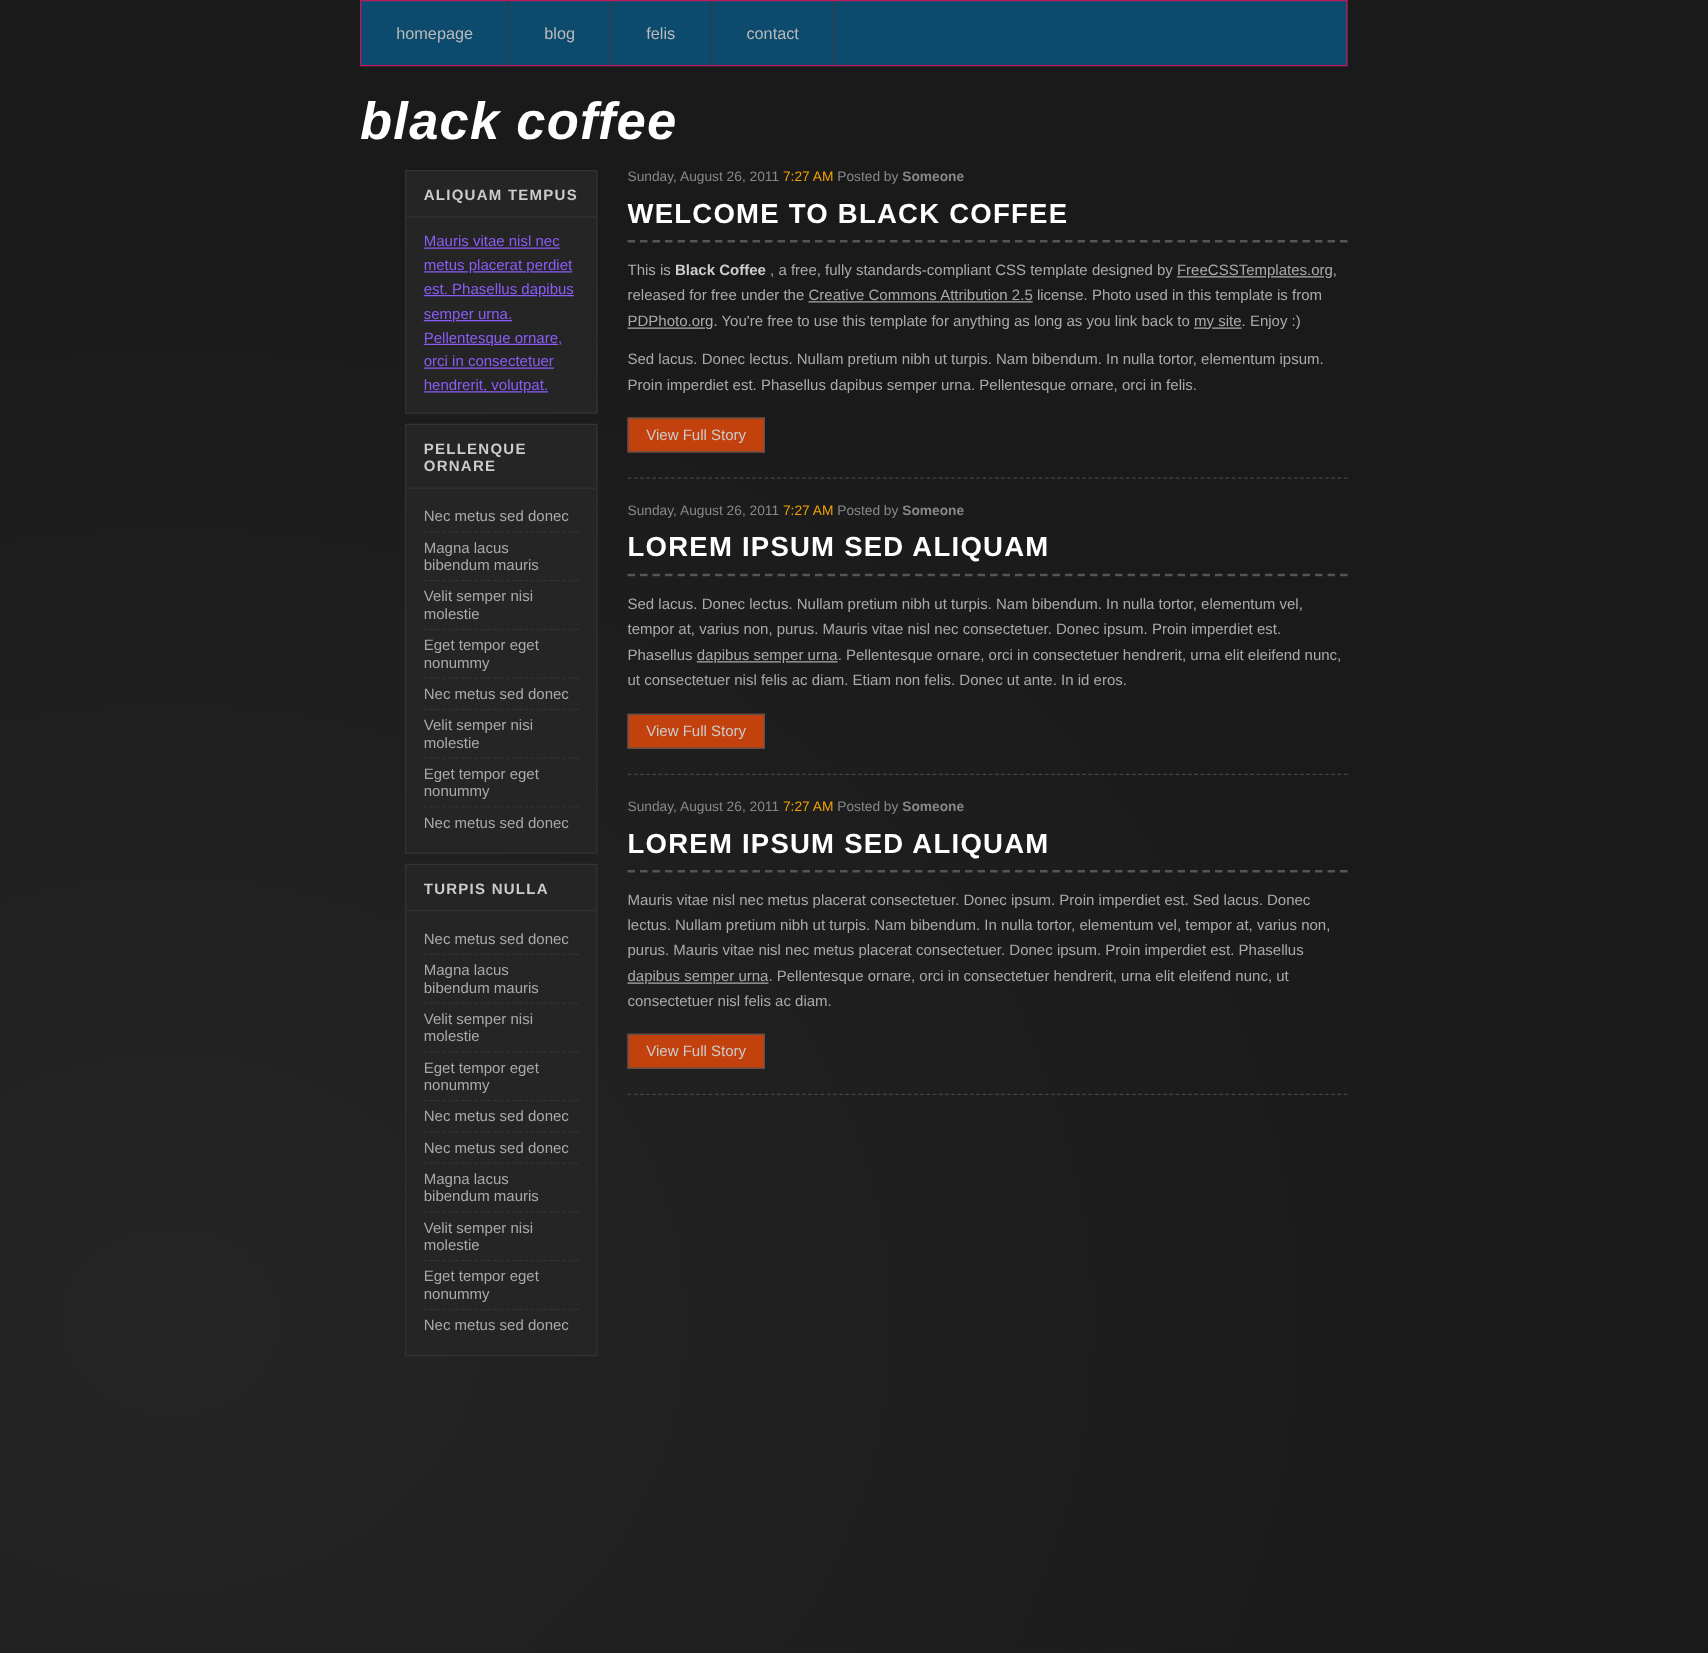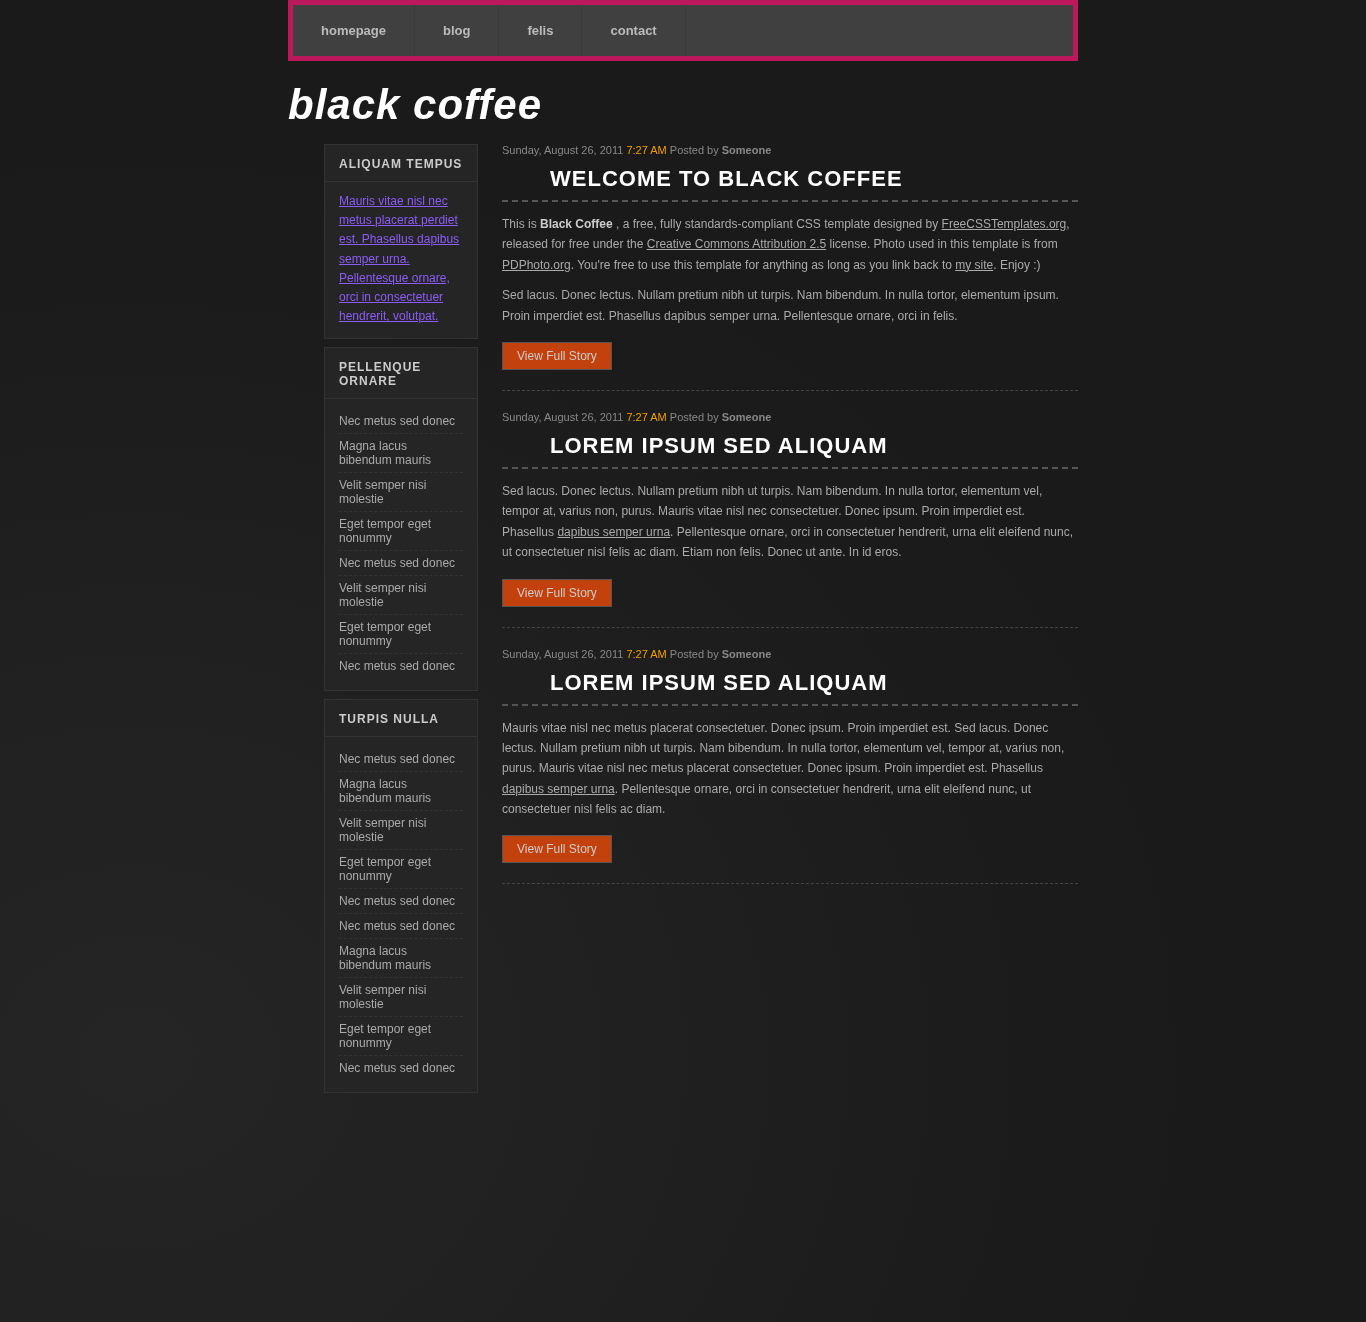--- a/index.html
+++ b/index.html
@@ -14,24 +14,23 @@
       min-height: 1322px;
     }
 
     #wrapper {
       width: 790px;
       margin: 0 auto;
     }
 
     
     #nav {
-      background-color: #404040;
-      border: 5px solid #be185d;
+      background-color: #0c4a6e;
+      border: 1px solid #be185d;
       margin-bottom: 0;
-      font-weight: bold;
     }
 
     #nav ul {
       list-style: none;
       display: flex;
     }
 
     #nav ul li a {
       display: block;
       padding: 18px 28px;
@@ -143,21 +142,20 @@
       font-weight: bold;
     }
 
     .post h2 {
       font-size: 22px;
       font-weight: bold;
       color: #fff;
       letter-spacing: 1px;
       text-transform: uppercase;
       margin-bottom: 8px;
-      margin-left: 48px;
     }
 
     .post-divider {
       border: none;
       border-top: 2px dashed #555;
       margin: 8px 0 12px 0;
     }
 
     .post p {
       font-size: 12px;

